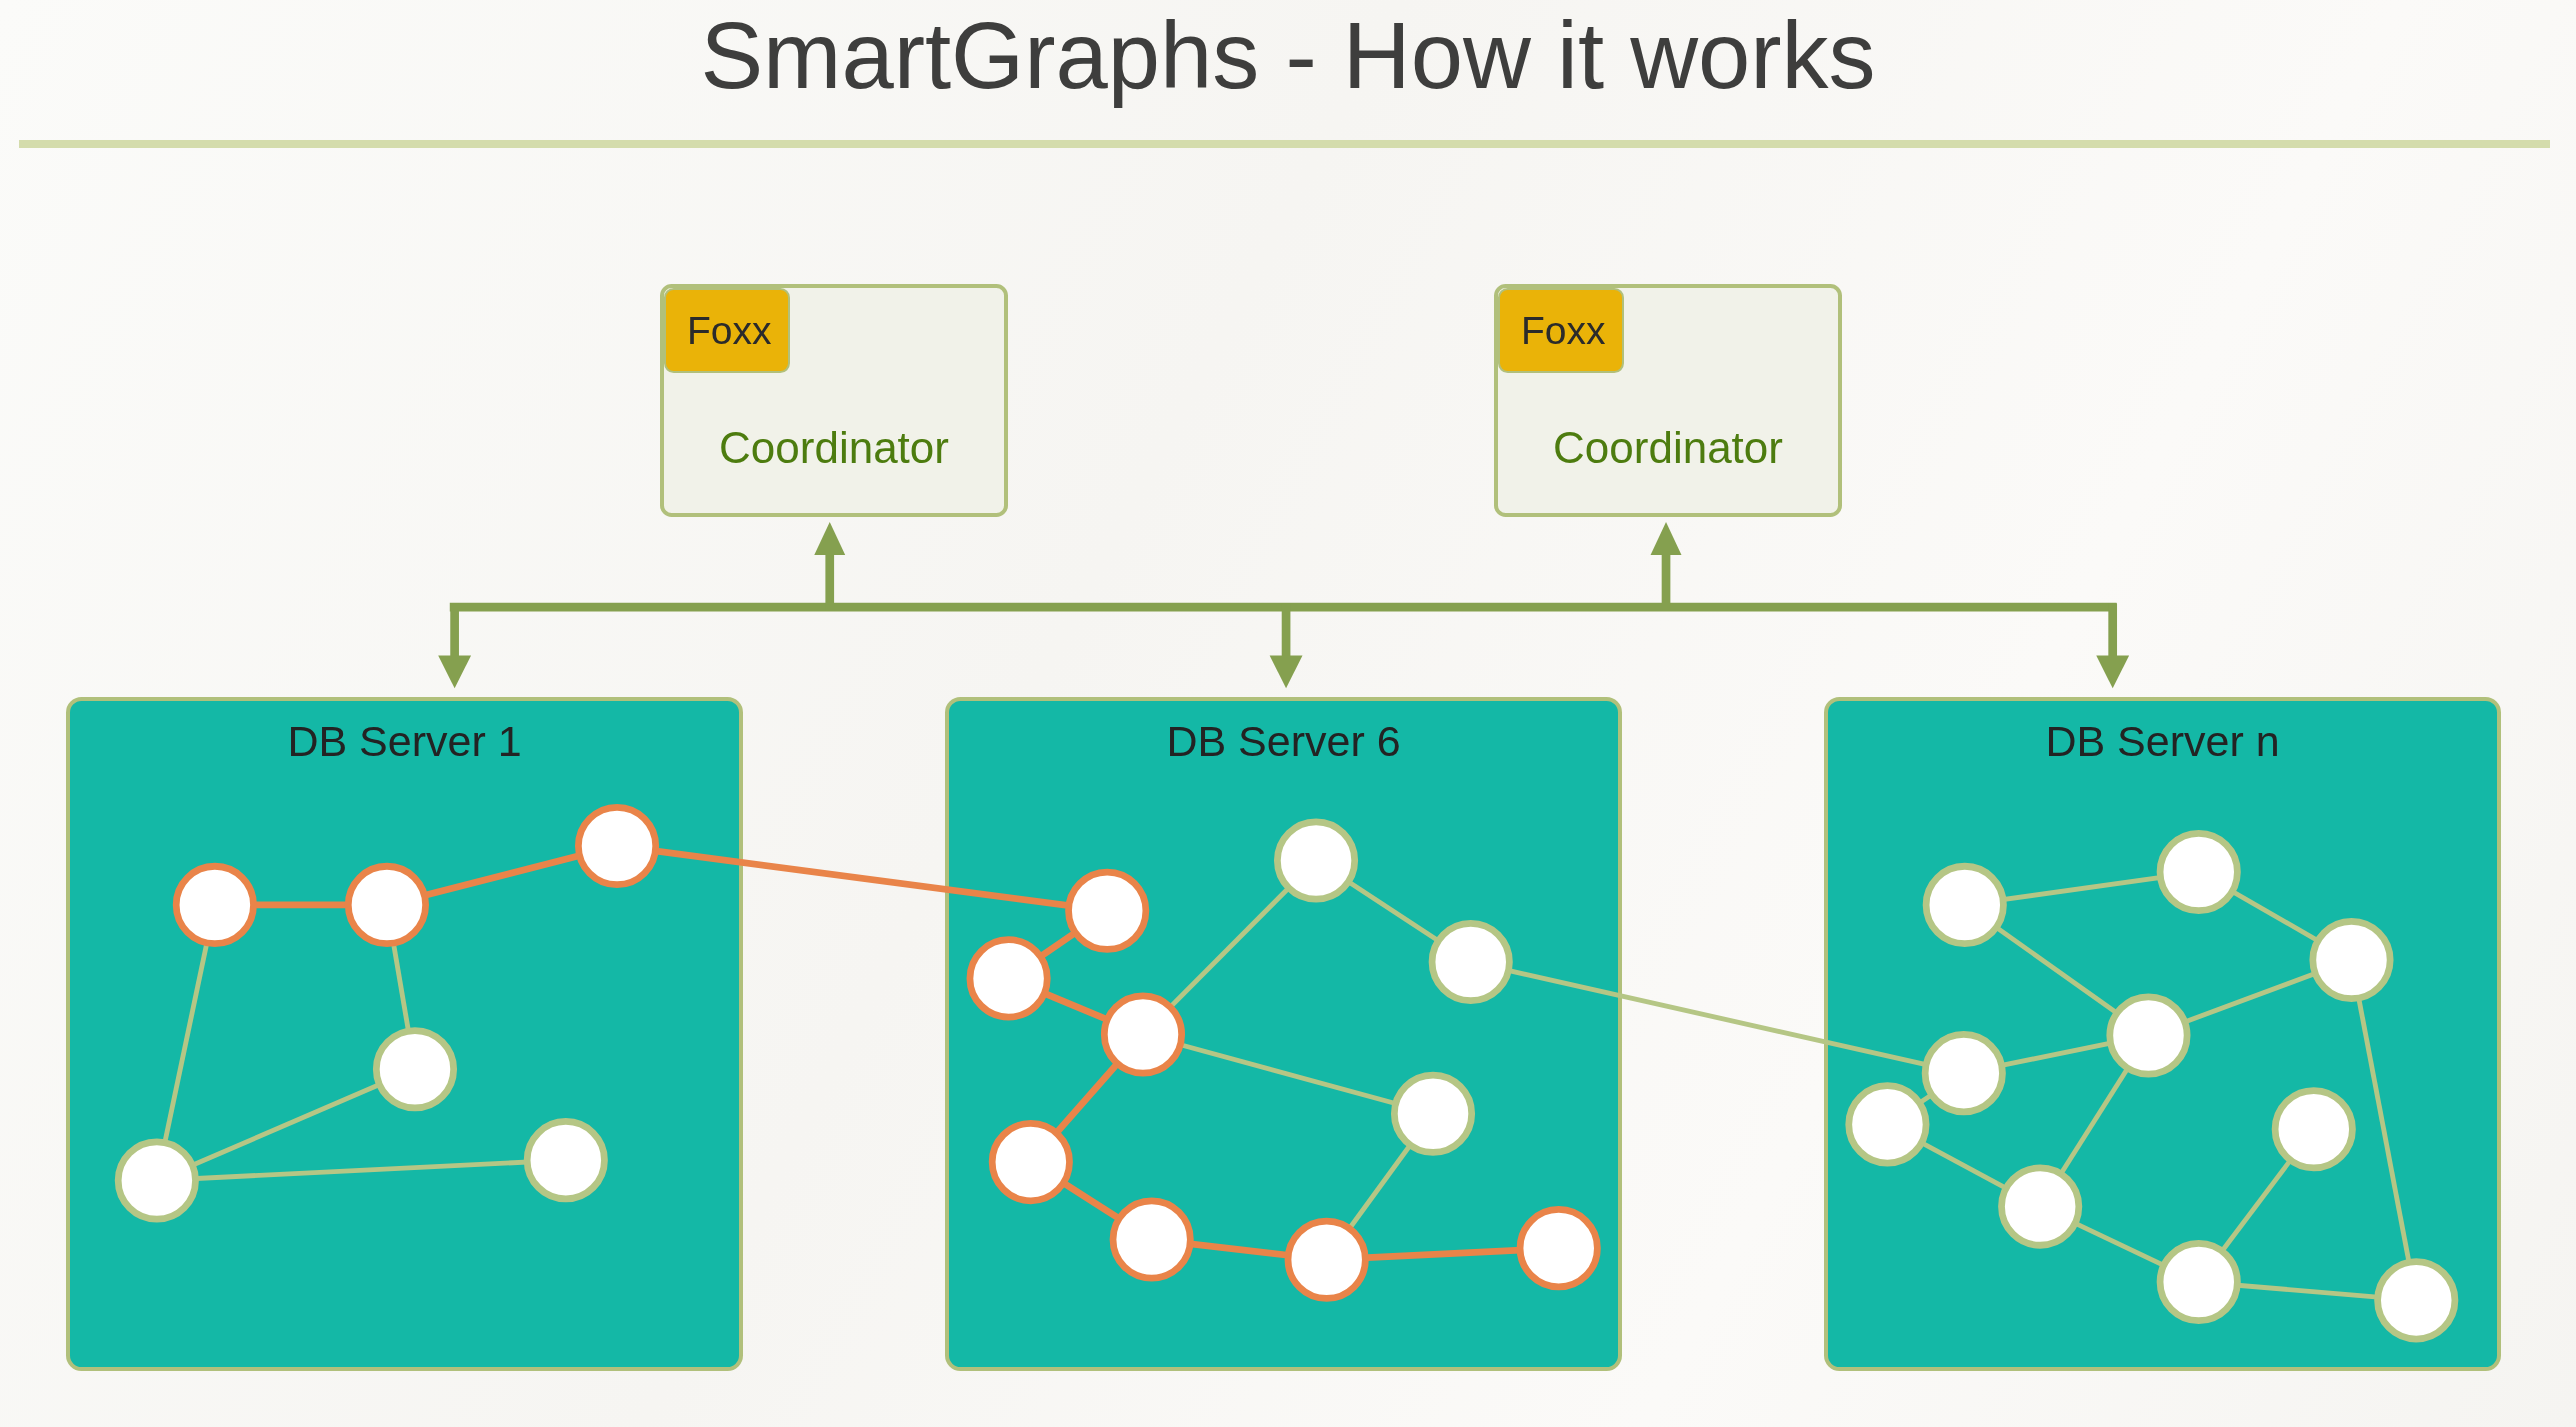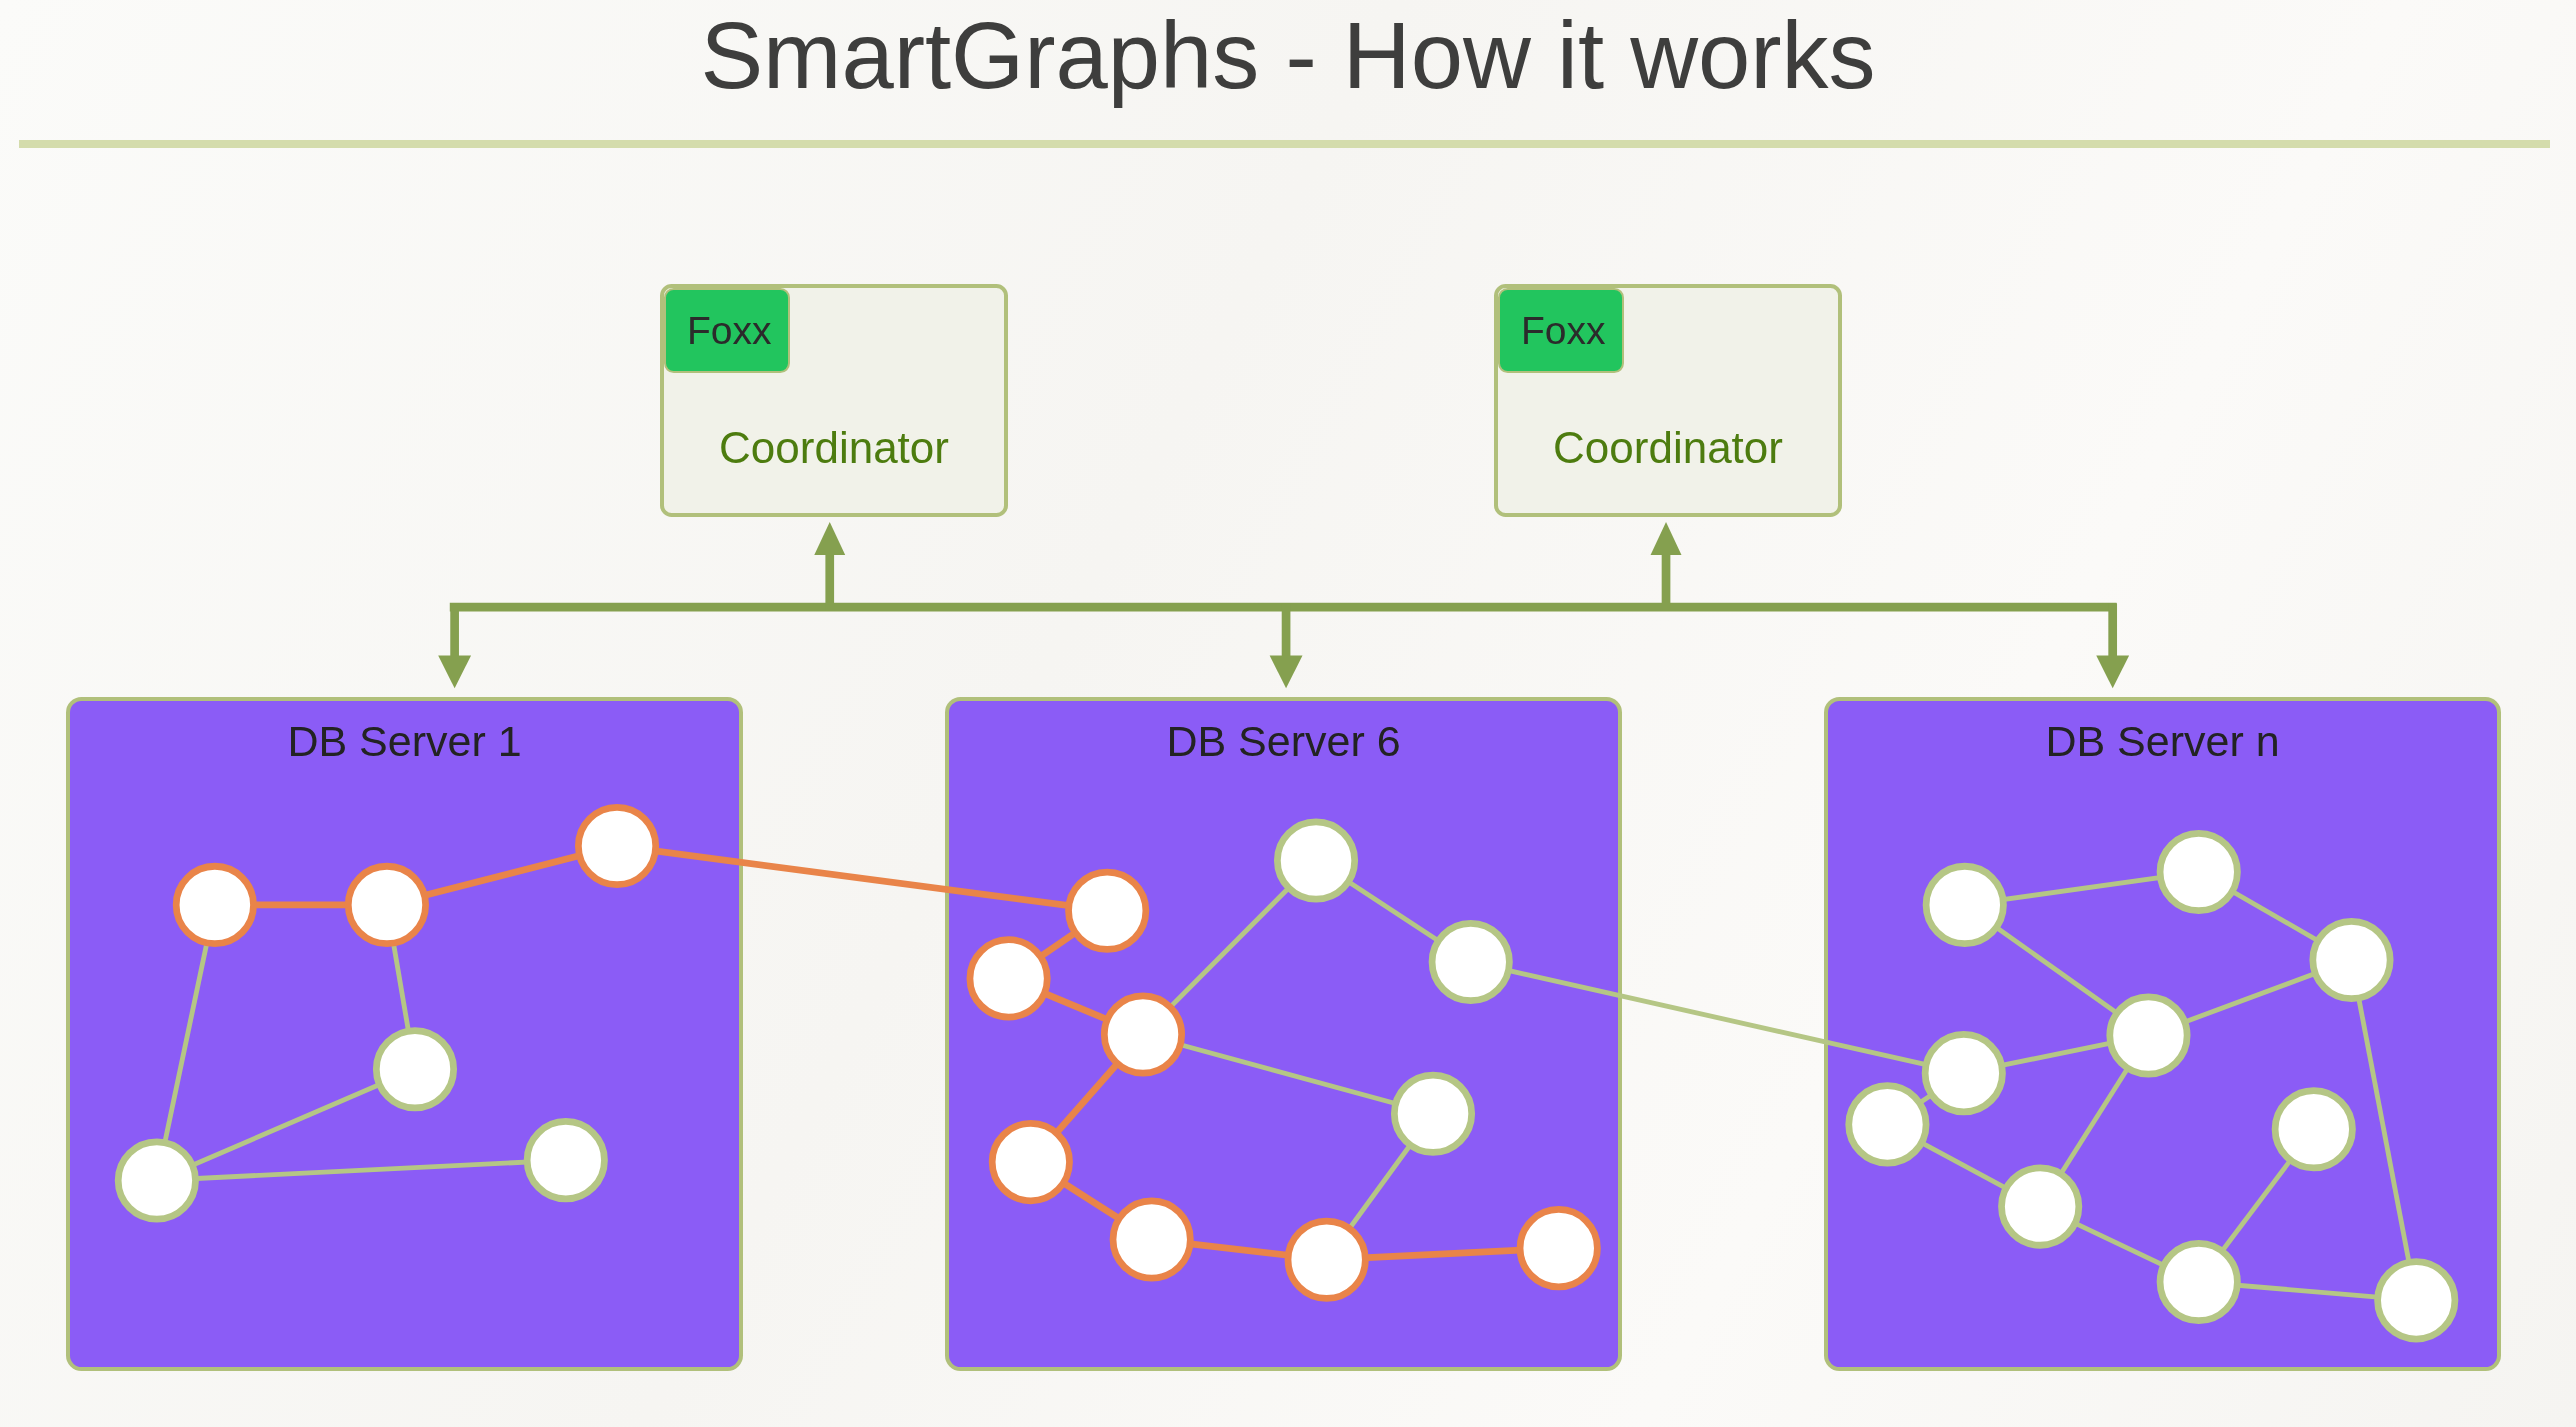--- a/index.html
+++ b/index.html
@@ -18,31 +18,31 @@
     position:absolute;left:19.3px;top:140px;width:2531px;height:7.7px;
     background:#d4dcac;
   }
   .coord{
     position:absolute;top:284px;width:348px;height:233px;
     background:#f1f2e9;border:4.8px solid #b1c07b;border-radius:11.6px;
     box-sizing:border-box;
   }
   .coord .tab{
     position:absolute;left:0px;top:0px;width:126px;height:85px;
-    background:#22c55e;border:2.9px solid #b1c07b;border-radius:9.7px;
+    background:#eab308;border:2.9px solid #b1c07b;border-radius:9.7px;
     box-sizing:border-box;display:flex;align-items:center;
     padding-left:21px;font-size:39px;color:#2b2b2b;
   }
   .coord .lbl{
     position:absolute;left:0;right:0;top:135px;
     text-align:center;font-size:44px;color:#4d7c0f;
   }
   .dbbox{
     position:absolute;top:697px;width:677px;height:674px;
-    background:#8b5cf6;border:4.8px solid #b1c07b;border-radius:15.5px;
+    background:#14b8a6;border:4.8px solid #b1c07b;border-radius:15.5px;
     box-sizing:border-box;
   }
   .dbbox .lbl{
     margin-top:15.5px;text-align:center;font-size:43px;color:#232323;
   }
   svg.overlay{
     position:absolute;left:0;top:0;width:2576px;height:1427px;
     pointer-events:none;
   }
 </style>

